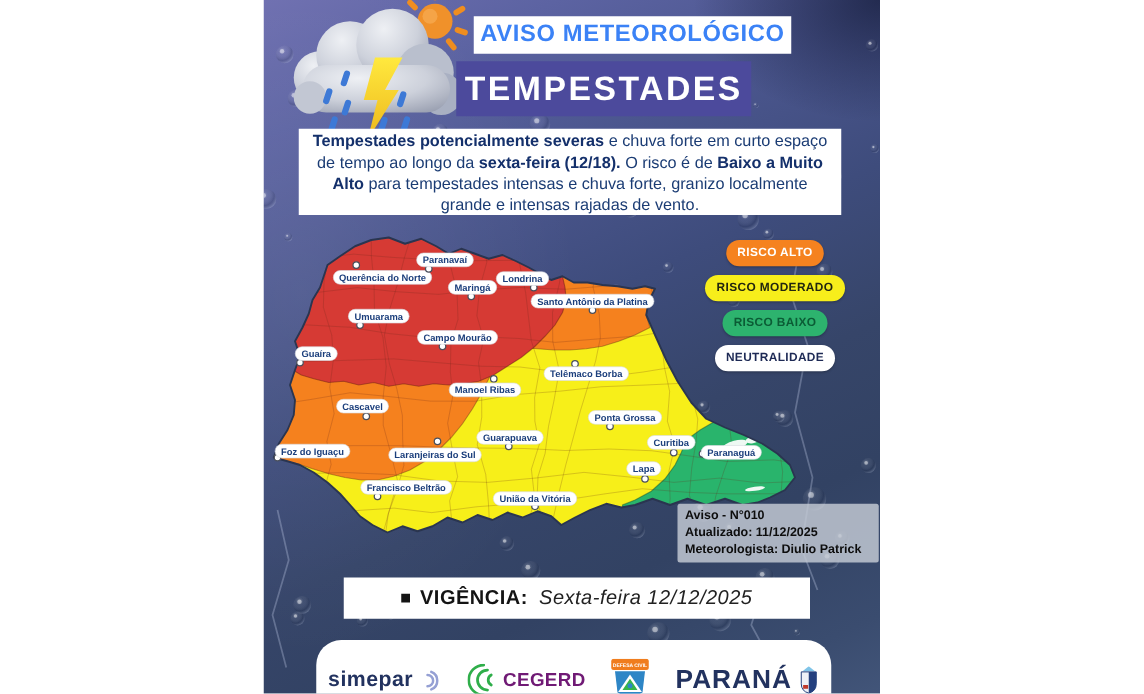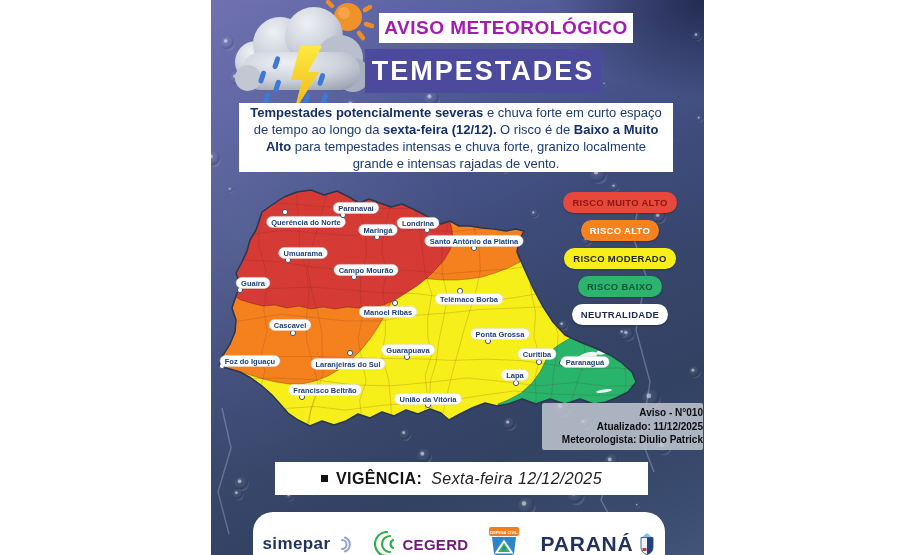--- a/index.html
+++ b/index.html
@@ -6,38 +6,38 @@
   .canvas{position:relative;width:915px;height:555px;background:#ffffff;overflow:hidden;
           font-family:"Liberation Sans",sans-serif;}
   .poster{position:absolute;left:211px;top:0;width:493px;height:555px;overflow:hidden;
     background:
       radial-gradient(230px 150px at 100% 0%, rgba(8,14,38,.6), rgba(8,14,38,0) 65%),
       radial-gradient(320px 420px at 6% 42%, rgba(255,255,255,.07), rgba(255,255,255,0) 70%),
       linear-gradient(155deg,#6e6fb0 0%,#5c63a2 14%,#4b568e 30%,#3e4c7c 46%,#364569 62%,#324263 76%,#3a4c6f 92%,#425579 100%);}
   .bg-svg{position:absolute;left:211px;top:0;width:493px;height:555px;}
   .hdr-box{position:absolute;left:379px;top:13px;width:254px;height:30px;background:#ffffff;
            display:flex;align-items:center;justify-content:center;}
-  .hdr-box span{font-weight:bold;font-size:19px;letter-spacing:.5px;color:#a21caf;}
+  .hdr-box span{font-weight:bold;font-size:19px;letter-spacing:.5px;color:#3b82f6;}
   .sub-box{position:absolute;left:365px;top:49px;width:236px;height:44px;background:#4c4a9c;
            display:flex;align-items:center;justify-content:center;}
   .sub-box span{font-weight:bold;font-size:27px;letter-spacing:2px;color:#ffffff;}
   .alert-box{position:absolute;left:239px;top:103px;width:434px;height:69px;background:#ffffff;
              display:flex;align-items:center;justify-content:center;}
   .alert-inner{width:414px;text-align:center;font-size:13px;line-height:17px;color:#1b3c74;}
   .alert-inner b{color:#14306b;}
   .cloud-svg{position:absolute;left:228px;top:0;width:155px;height:125px;z-index:3;}
   .map-svg{position:absolute;left:210px;top:183px;width:445px;height:275px;z-index:2;}
   .legend{position:absolute;left:564px;top:192px;width:112px;display:flex;flex-direction:column;
           align-items:center;gap:7px;z-index:5;}
   .pill{display:inline-flex;align-items:center;justify-content:center;border-radius:11px;
         font-weight:bold;font-size:9.5px;letter-spacing:.3px;padding:5px 9px;white-space:nowrap;
         box-shadow:0 1px 2px rgba(0,0,0,.25);}
   .info-box{position:absolute;left:542px;top:403px;width:161px;height:47px;z-index:6;
             background:rgba(198,204,214,.82);border-radius:2px;padding:3px 0 0 6px;box-sizing:border-box;}
-  .info-box div{font-weight:bold;font-size:10px;line-height:13.5px;color:#0d0d0d;white-space:nowrap;text-align:right;}
+  .info-box div{font-weight:bold;font-size:10px;line-height:13.5px;color:#0d0d0d;white-space:nowrap;}
   .validity-bar{position:absolute;left:275px;top:462px;width:373px;height:33px;background:#ffffff;
                 display:flex;align-items:center;justify-content:center;z-index:6;}
   .validity-bar .sq{width:7px;height:7px;background:#141414;margin-right:8px;}
   .validity-bar .lab{font-weight:bold;font-size:16px;letter-spacing:.4px;color:#141414;margin-right:9px;}
   .validity-bar .val{font-size:16px;letter-spacing:.4px;color:#222222;font-style:italic;}
   .footer{position:absolute;left:253px;top:512px;width:412px;height:60px;background:#ffffff;
           border-radius:20px 20px 0 0;z-index:6;display:flex;align-items:center;justify-content:center;
           gap:20px;padding-top:4px;box-sizing:border-box;}
   .logo{display:flex;align-items:center;gap:4px;}
   .simepar-t{font-weight:bold;font-size:17px;color:#22325f;letter-spacing:.4px;}
@@ -240,21 +240,21 @@
   </svg>
 
   <div class="hdr-box" style="z-index:4">
     <span>AVISO METEOROLÓGICO</span>
   </div>
   <div class="sub-box" style="z-index:4">
     <span>TEMPESTADES</span>
   </div>
 
   <div class="alert-box" style="z-index:4">
-    <div class="alert-inner" id="alert-text"><b>Tempestades potencialmente severas</b><span> e chuva forte em curto espaço de tempo ao longo da </span><b>sexta-feira (12/12).</b><span> O risco é de </span><b>Baixo a Muito Alto</b><span> para tempestades intensas e chuva forte, granizo localmente grande e intensas rajadas de vento.</span></div>
+    <div class="alert-inner" id="alert-text"><b>Tempestades potencialmente severas</b><span> e chuva forte em curto espaço de tempo ao longo da </span><b>sexta-feira (12/18).</b><span> O risco é de </span><b>Baixo a Muito Alto</b><span> para tempestades intensas e chuva forte, granizo localmente grande e intensas rajadas de vento.</span></div>
   </div>
 
   <svg class="map-svg" viewBox="210 183 445 275">
     <defs>
       <clipPath id="stateClip">
         <path d="M262,212 L272,205 L284,197 L297,192 L311,190 L324,195 L337,191 L349,197 L359,203 L369,199 L380,203 L391,207 L402,204 L413,209 L423,214 L432,219 L441,224 L450,221 L459,226 L470,226 L482,228 L494,229 L506,231 L516,229 L524,231 L519,241 L517,252 L524,268 L533,288 L542,305 L553,322 L565,335 L580,342 L595,348 L610,355 L622,363 L632,372 L636,382 L628,392 L616,398 L606,402 L594,404 L580,399 L565,404 L550,399 L536,404 L522,399 L508,404 L497,406 L485,403 L472,408 L460,414 L449,420 L441,413 L430,409 L418,414 L406,410 L394,416 L382,412 L370,418 L358,414 L346,421 L334,425 L322,421 L310,426 L298,420 L288,413 L281,405 L272,395 L262,386 L251,378 L240,372 L230,369 L219,366 L223,355 L230,344 L235,332 L236,320 L232,308 L236,296 L240,285 L236,273 L242,262 L247,251 L250,240 L256,230 Z"></path>
       </clipPath>
     </defs>
     <g clip-path="url(#stateClip)">
       <rect x="210" y="183" width="445" height="275" fill="#f7ef19"></rect>
@@ -350,21 +350,20 @@
         <circle cx="562" cy="363" r="2.6" fill="#ffffff" stroke="#4a4f5c" stroke-width="1"></circle>
         <rect x="560.9107666015625" y="356.4" width="48.178466796875" height="11" rx="5.5" fill="#ffffff" stroke="#d8dbe2" stroke-width=".5"></rect>
         <text x="585" y="364.7" text-anchor="middle" font-size="7.5" font-weight="bold" fill="#1c3f7c" font-family="Liberation Sans, sans-serif">Paranaguá</text>
         <circle cx="302" cy="397" r="2.6" fill="#ffffff" stroke="#4a4f5c" stroke-width="1"></circle>
         <rect x="288.6134033203125" y="384.4" width="72.773193359375" height="11" rx="5.5" fill="#ffffff" stroke="#d8dbe2" stroke-width=".5"></rect>
         <text x="325" y="392.7" text-anchor="middle" font-size="7.5" font-weight="bold" fill="#1c3f7c" font-family="Liberation Sans, sans-serif">Francisco Beltrão</text>
       </g>
   </svg>
 
   <div class="legend" id="legend">
-      <div class="pill" style="background: rgb(232, 72, 59); color: rgb(138, 23, 16);">RISCO MUITO ALTO</div>
       <div class="pill" style="background: rgb(245, 130, 31); color: rgb(255, 255, 255);">RISCO ALTO</div>
       <div class="pill" style="background: rgb(247, 238, 27); color: rgb(35, 39, 15);">RISCO MODERADO</div>
       <div class="pill" style="background: rgb(45, 179, 110); color: rgb(11, 92, 53);">RISCO BAIXO</div>
       <div class="pill" style="background: rgb(255, 255, 255); color: rgb(30, 42, 85);">NEUTRALIDADE</div>
     </div>
 
   <div class="info-box">
     <div>Aviso - N°010</div>
     <div>Atualizado: 11/12/2025</div>
     <div>Meteorologista: Diulio Patrick</div>

